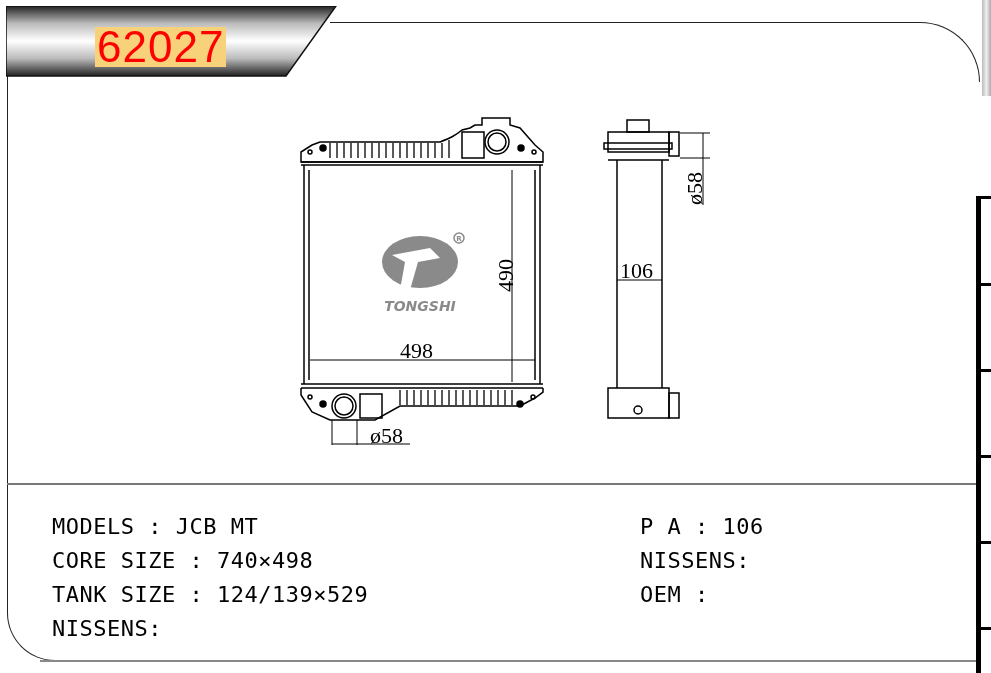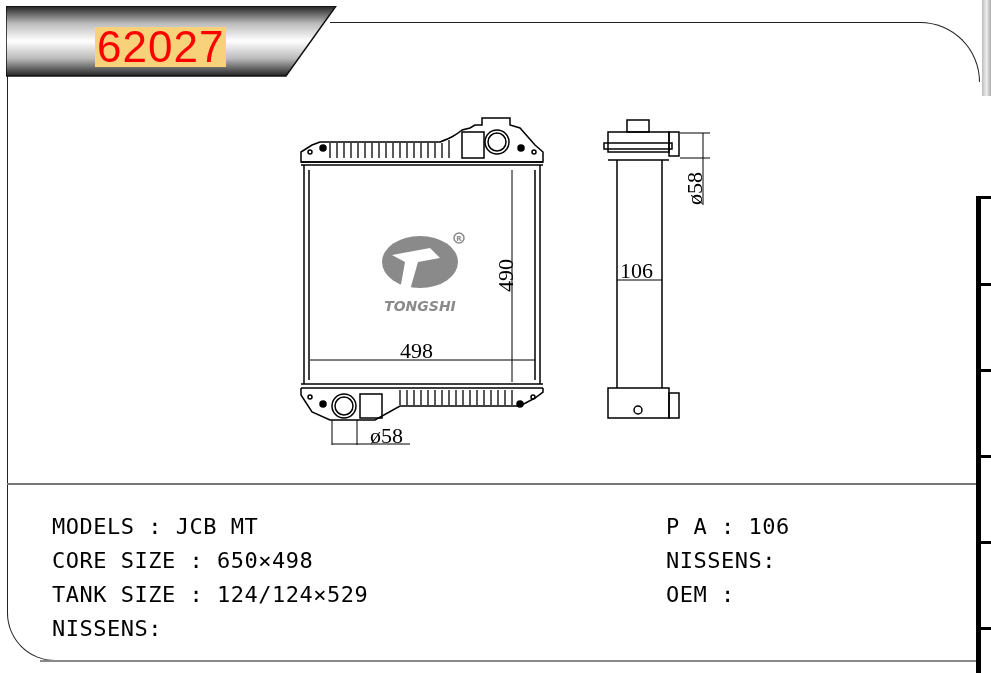--- a/index.html
+++ b/index.html
@@ -157,22 +157,22 @@
 
   <text class="dim-text" x="400" y="358">498</text>
   <text class="dim-text" x="0" y="0" transform="translate(513,292) rotate(-90)">490</text>
   <text class="dim-text" x="370" y="443">ø58</text>
   <text class="dim-text" x="620" y="278">106</text>
   <text class="dim-text" x="0" y="0" transform="translate(702,205) rotate(-90)">ø58</text>
 </svg>
 
 <div class="specs" style="left:52px;top:510px;">
   <div><span>MODELS</span><span> : </span><span>JCB MT</span></div>
-  <div><span>CORE SIZE</span><span> : </span><span>650×498</span></div>
-  <div><span>TANK SIZE</span><span> : </span><span>124/124×529</span></div>
+  <div><span>CORE SIZE</span><span> : </span><span>740×498</span></div>
+  <div><span>TANK SIZE</span><span> : </span><span>124/139×529</span></div>
   <div><span>NISSENS</span><span>:</span><span></span></div>
 </div>
 
-<div class="specs" style="left:640px;top:510px;margin-left:26px;">
+<div class="specs" style="left:640px;top:510px;">
   <div><span>P A</span><span> : </span><span>106</span></div>
   <div><span>NISSENS</span><span>:</span><span></span></div>
   <div><span>OEM</span><span> : </span><span></span></div>
 </div>
 
 </body></html>

